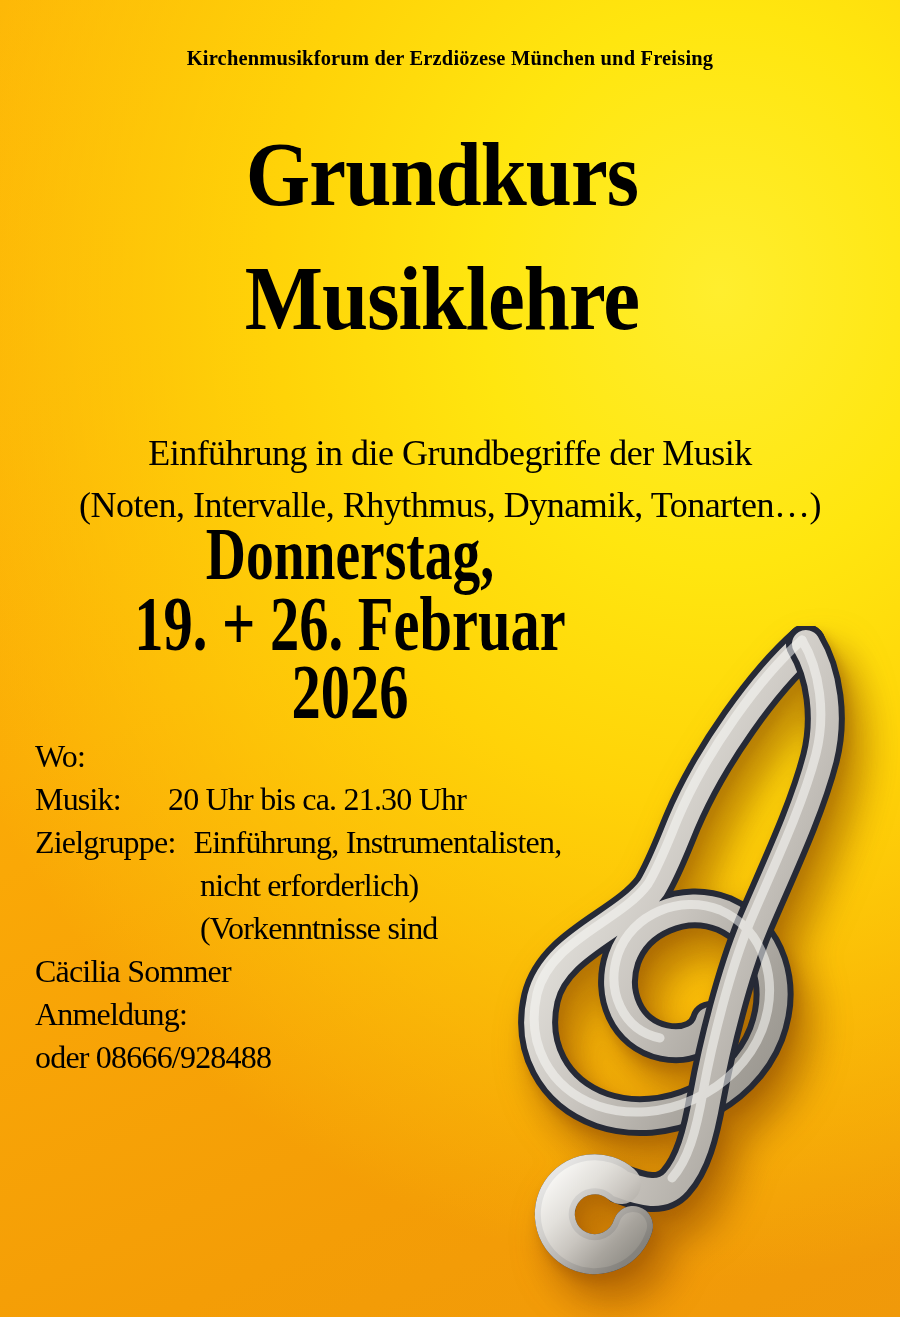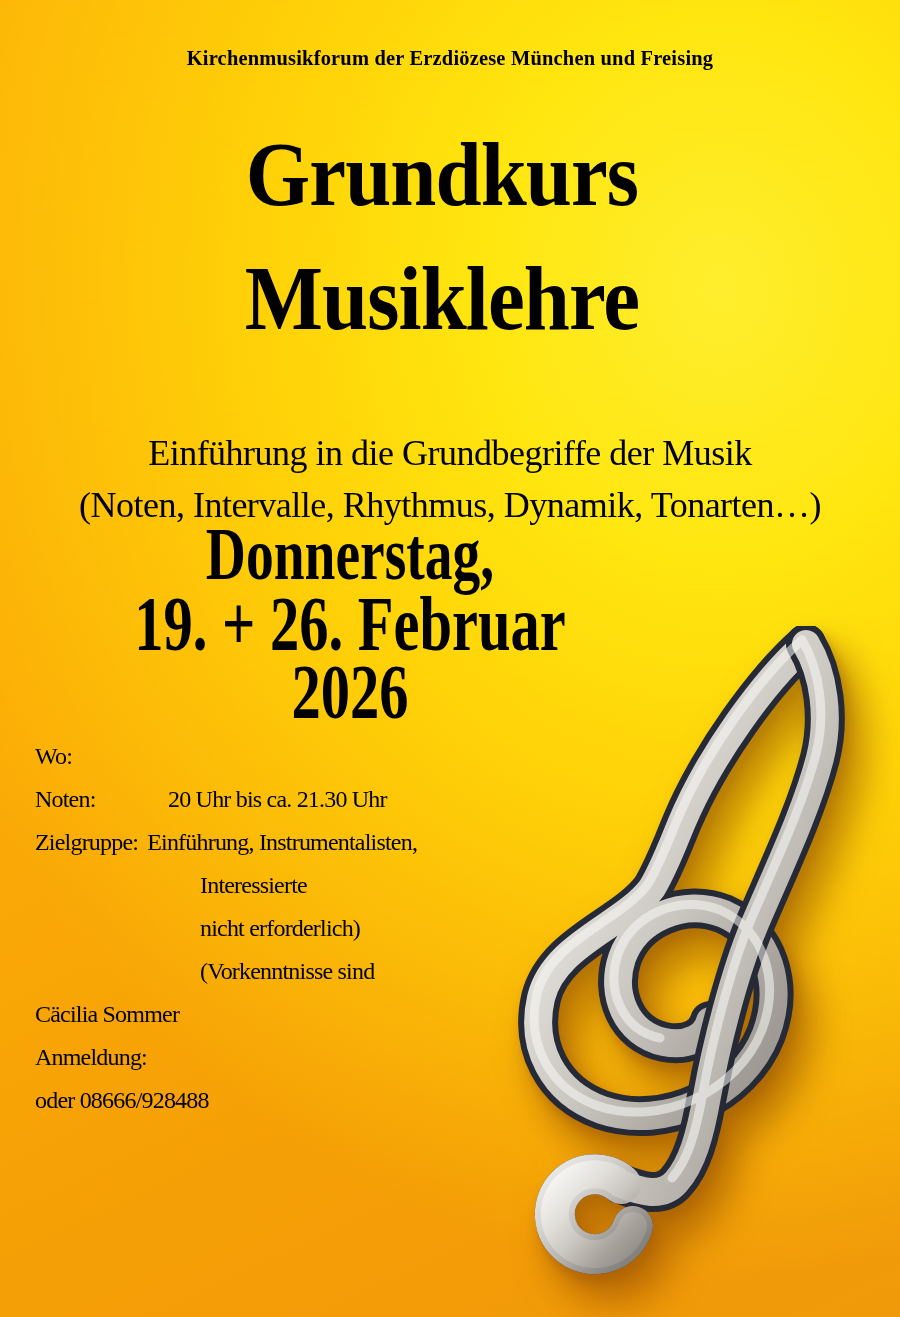--- a/index.html
+++ b/index.html
@@ -34,26 +34,26 @@
   }
   .dateblock{
     position:absolute;top:522px;left:0;width:700px;
     text-align:center;font-weight:bold;
     transform:scaleX(0.75);transform-origin:50% 0;
   }
   .date1{font-size:74px;line-height:64px;}
   .date2{font-size:78px;line-height:68px;margin-top:4px;}
   .details{
     position:absolute;top:735px;left:35px;width:660px;
-    font-size:24px;line-height:43px;letter-spacing:-0.8px;
+    font-size:32px;line-height:43px;letter-spacing:-0.8px;
   }
   .row{display:flex;}
   .lbl{flex:0 0 133px;}
   .lbl-sm{flex:0 0 117px;}
-  .row.inline .lbl{flex:0 0 auto;margin-right:9px;}
+  .row.inline .lbl{flex:0 0 auto;margin-right:18px;}
   .row.deep{padding-left:165px;}
   .clef{
     position:absolute;left:514px;top:626px;
     filter:drop-shadow(16px 24px 18px rgba(140,70,0,0.50)) drop-shadow(5px 8px 6px rgba(120,55,0,0.35));
   }
 </style>
 </head>
 <body>
 
 <div class="poster">
@@ -73,29 +73,26 @@
   <div class="dateblock">
     <div class="date1">Donnerstag,</div>
     <div class="date2">19. + 26. Februar 2026</div>
   </div>
 
   <div class="details">
     <div class="row">
       <span class="lbl">Wo:</span>
     </div>
     <div class="row">
-      <span class="lbl">Noten:</span>
+      <span class="lbl">Musik:</span>
       <span>20 Uhr bis ca. 21.30 Uhr</span>
     </div>
     <div class="row inline">
       <span class="lbl">Zielgruppe:</span>
       <span>Einführung, Instrumentalisten,</span>
-    </div>
-    <div class="row deep">
-      <span>Interessierte</span>
     </div>
     <div class="row deep">
       <span>nicht erforderlich)</span>
     </div>
     <div class="row deep">
       <span>(Vorkenntnisse sind</span>
     </div>
     <div class="row">
       <span>Cäcilia Sommer</span>
     </div>

